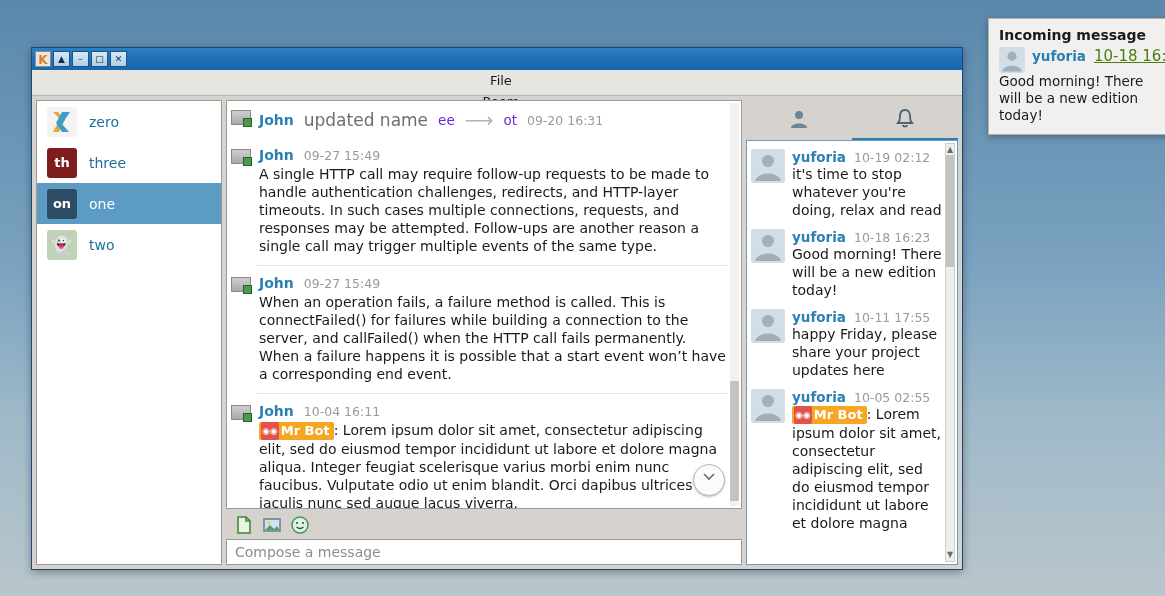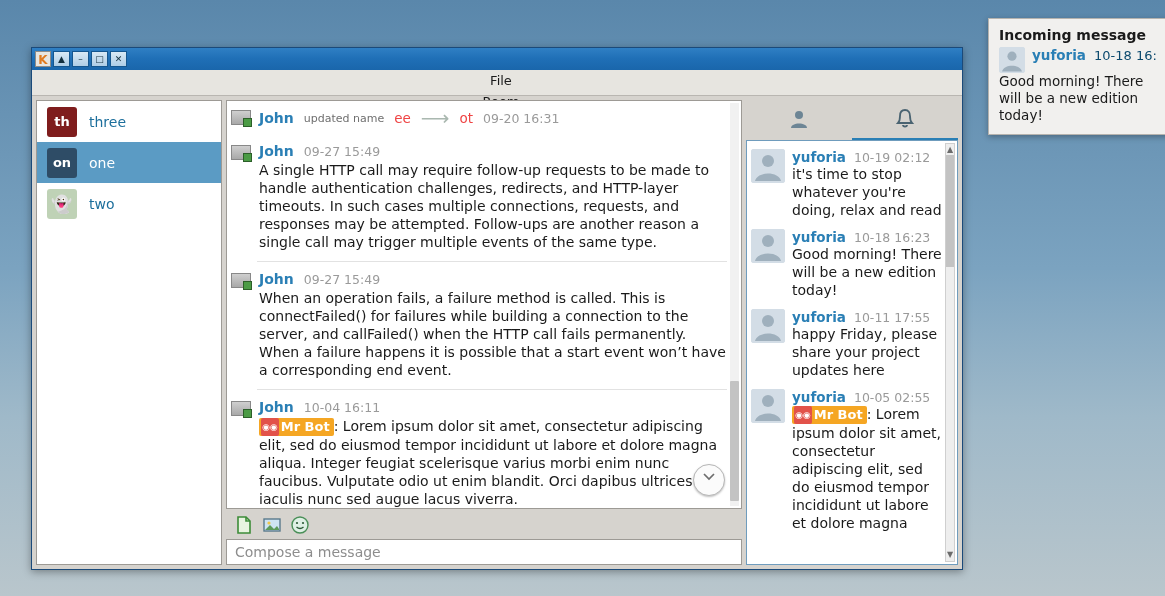--- a/index.html
+++ b/index.html
@@ -213,22 +213,22 @@
     padding: 0 1px;
     margin-right: 2px;
     vertical-align: 1px;
   }
   .evt-row {
     display: flex;
     align-items: center;
     gap: 10px;
     padding: 2px 0 6px 0;
   }
-  .evt-label { color: #6f6f6f; font-size: 11px; }
-  .evt-val { color: #ef4444; font-size: 13.5px; }
+  .evt-label { color: #6f6f6f; font-size: 17px; }
+  .evt-val { color: #6d28d9; font-size: 13.5px; }
   .arrow {
     color: #aab8b0;
     font-size: 20px;
     line-height: 12px;
   }
   .divider {
     border-top: 1px solid #e2e2e2;
     margin: 2px 0 6px 26px;
   }
   #msg-scrollbar {
@@ -377,21 +377,21 @@
   #toast-av {
     width: 26px; height: 26px;
     border-radius: 3px;
     background: #cfd9e2;
     flex: none;
     overflow: hidden;
     position: relative;
   }
   #toast-head { display: flex; gap: 8px; align-items: baseline; }
   #toast-user { color: #2a7fb5; font-weight: bold; font-size: 13.5px; }
-  #toast-time { color: #0c4a6e; font-size: 13px; white-space: nowrap; }
+  #toast-time { color: #4d7c0f; font-size: 15px; white-space: nowrap; text-decoration: underline; }
   #toast-text { font-size: 13.5px; color: #1a1a1a; line-height: 17px; }
 
   .ghost-face { font-size: 17px; line-height: 30px; }
 </style>
 </head>
 <body>
 
 <div id="app-window">
 
   <div id="title-bar">
@@ -405,20 +405,29 @@
   <div id="menu-bar">
     <div class="menu-item">File</div>
     <div class="menu-item">Room</div>
     <div class="menu-item">Me</div>
   </div>
 
   <div id="body-area">
 
     <div id="room-list">
 
+      <div class="room-row">
+        <div class="room-av av-zero">
+          <svg width="30" height="30" viewBox="0 0 30 30">
+            <path d="M6 5 L13 12 L6 25 L12 25 L18 13 L11 5 Z" fill="#e8a33d"></path>
+            <path d="M15 5 L23 5 L15 17 L22 25 L15 25 L9 16 Z" fill="#3aa0c9"></path>
+          </svg>
+        </div>
+        <div class="room-name">zero</div>
+      </div>
 
       <div class="room-row">
         <div class="room-av av-three">th</div>
         <div class="room-name">three</div>
       </div>
 
       <div class="room-row selected">
         <div class="room-av av-one">on</div>
         <div class="room-name">one</div>
       </div>

